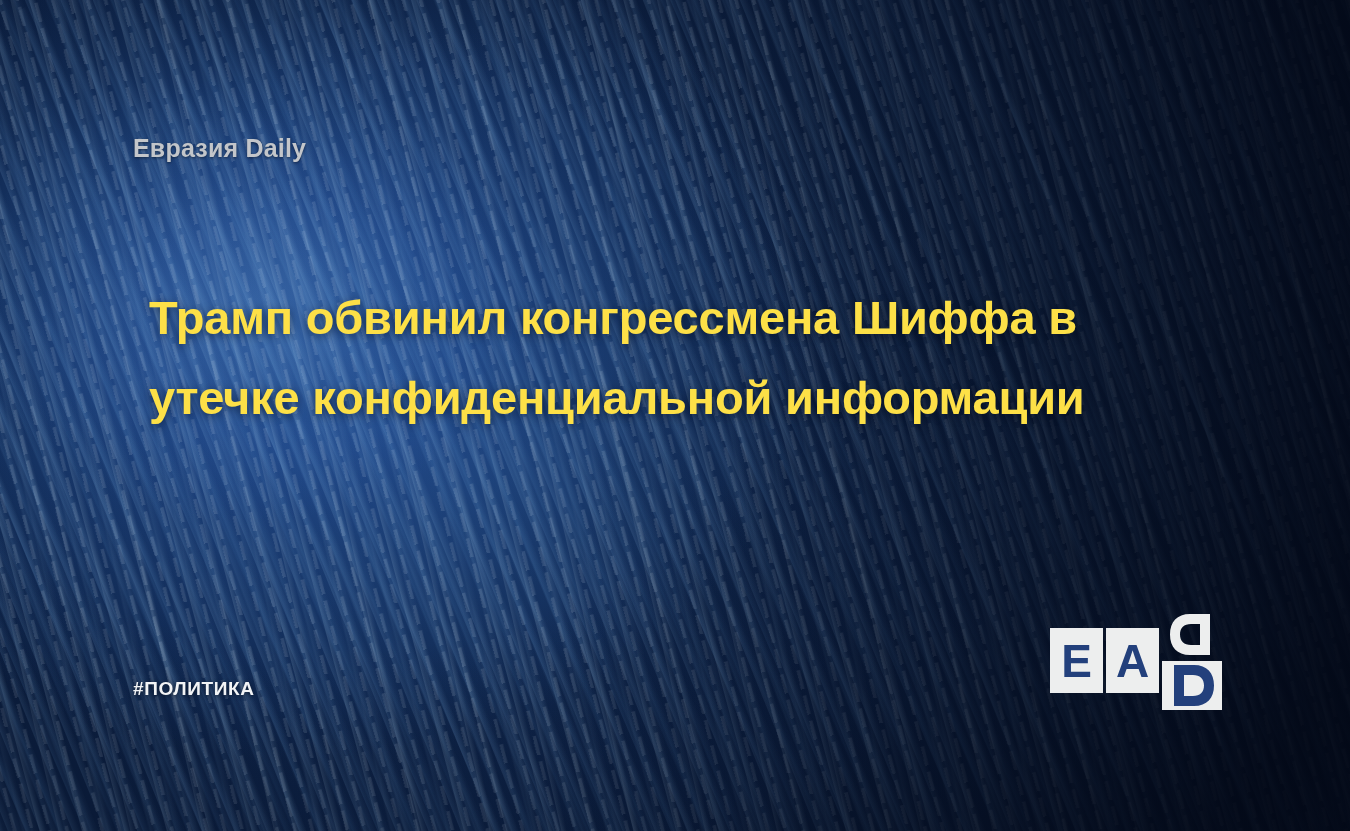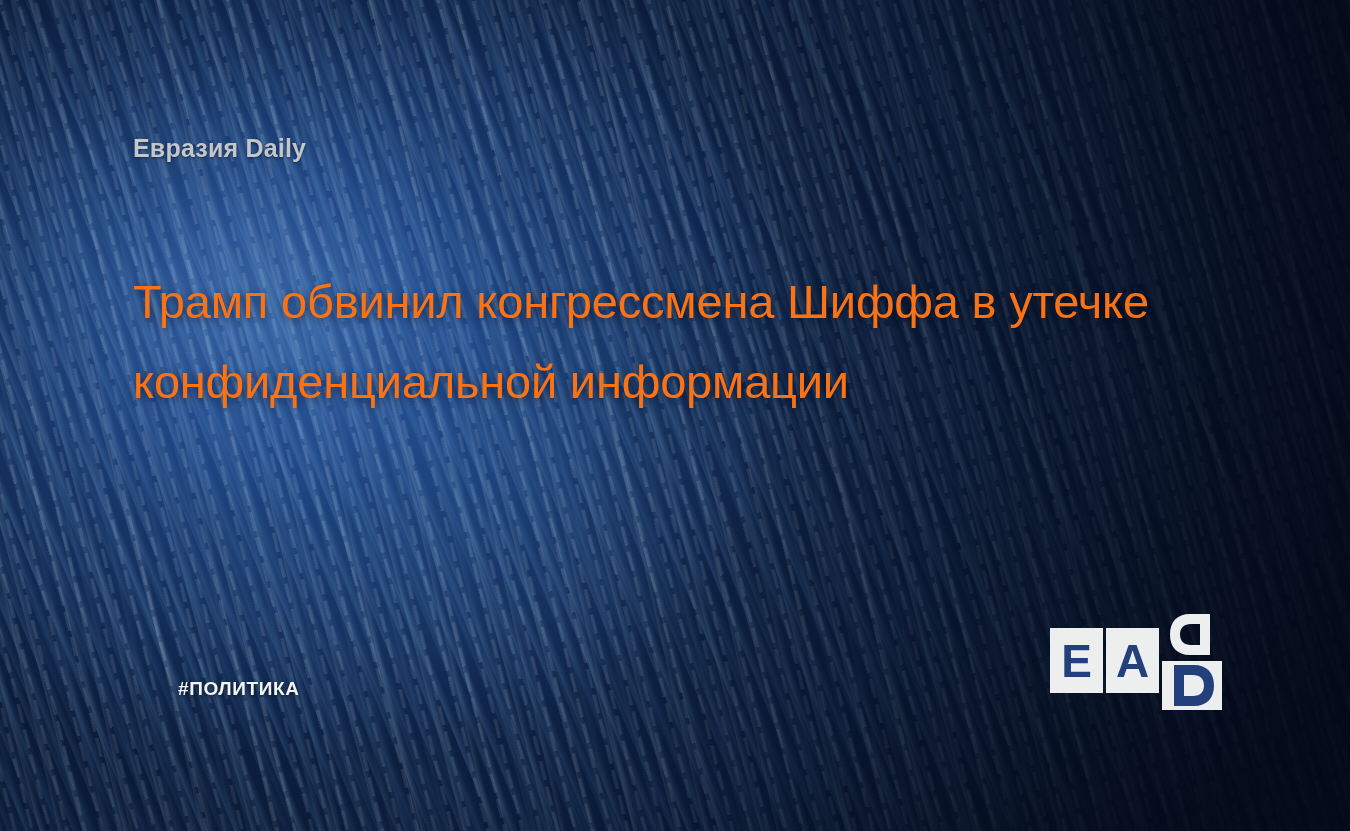--- a/index.html
+++ b/index.html
@@ -132,40 +132,39 @@
     color: #c3c6ca;
     text-shadow: 0 1px 3px rgba(0,0,0,0.45);
     white-space: nowrap;
   }
 
   .headline {
     position: absolute;
     left: 133px;
     top: 262px;
     width: 1050px;
-    margin: 0;
+    margin: 16px;
     font-size: 47px;
-    font-weight: 400;
+    font-weight: 700;
     line-height: 80px;
     letter-spacing: -0.2px;
-    color: #f97316;
+    color: #fde047;
     text-shadow: 0 2px 10px rgba(2,10,26,0.55);
   }
 
   .tag {
     position: absolute;
     left: 133px;
     top: 678px;
     font-size: 19px;
     font-weight: 700;
     letter-spacing: 0.6px;
     color: #f2f4f6;
     text-shadow: 0 1px 4px rgba(0,0,0,0.5);
     white-space: nowrap;
-    margin-left: 45px;
   }
 
   
   .logo {
     position: absolute;
     left: 1050px;
     top: 628px;
     width: 172px;
     height: 65px;
     display: flex;

